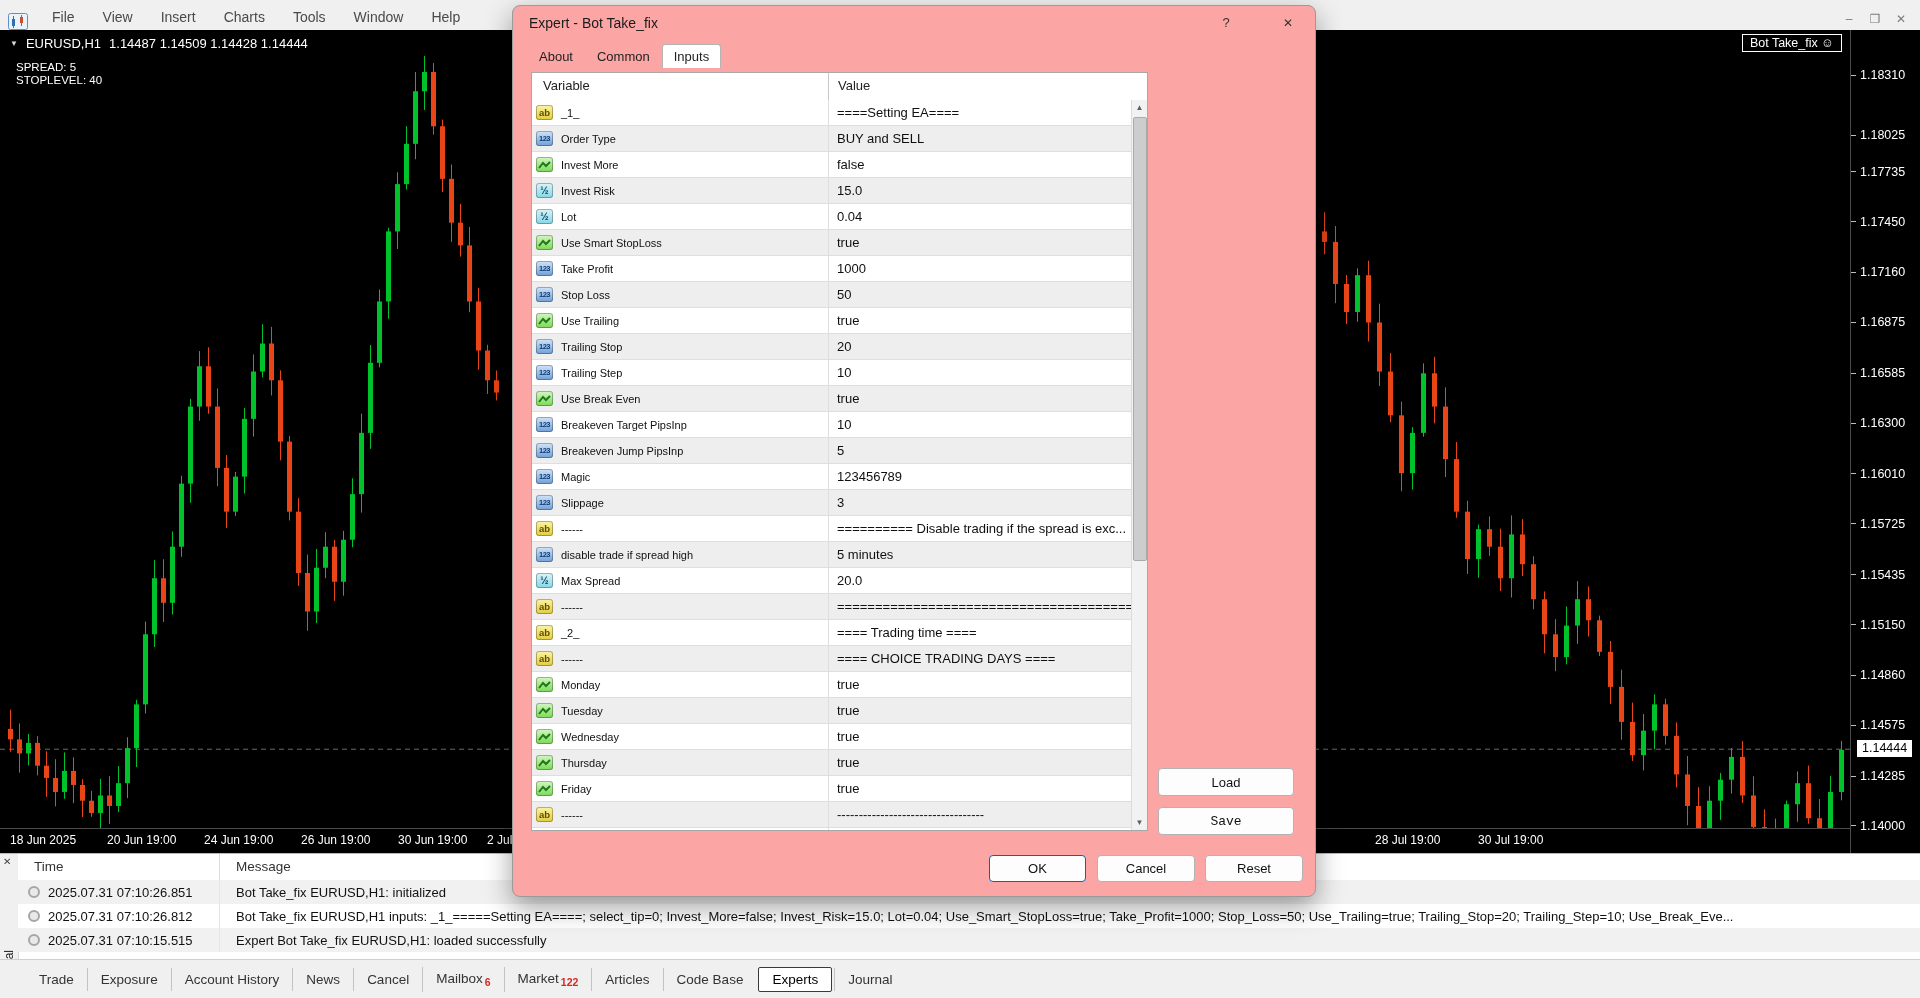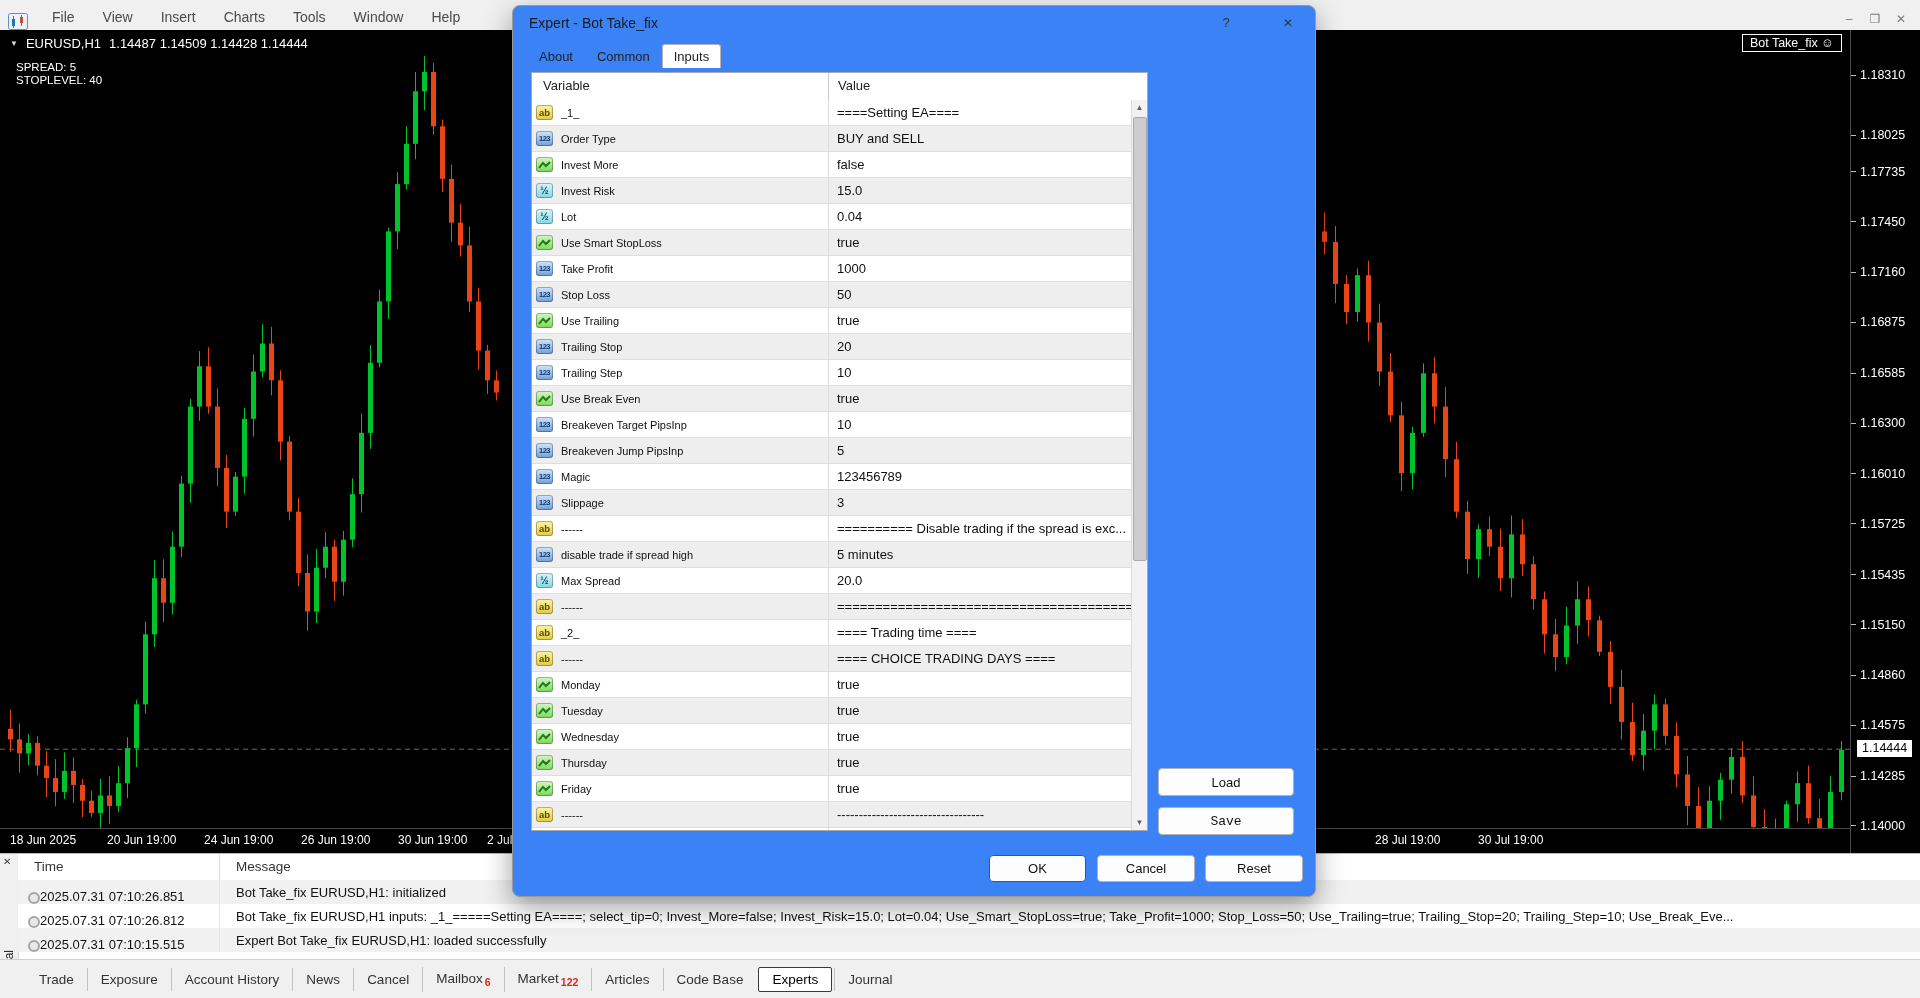--- a/index.html
+++ b/index.html
@@ -26,21 +26,21 @@
   #price-axis{position:absolute;left:1850px;top:0;width:70px;height:823px;background:#000;
               border-left:1px solid #4a4a4a;}
   .plabel{position:absolute;left:0;display:flex;align-items:center;color:#fff;font-size:12.5px;}
   .plabel .tick{width:5px;height:1px;background:#bdbdbd;margin-right:4px;}
   #price-current{position:absolute;left:6px;background:#fff;color:#000;font-size:12.5px;
                  padding:1px 5px 2px 5px;}
   #time-axis{position:absolute;left:0;top:798px;width:1850px;height:25px;background:#000;
              border-top:1px solid #4a4a4a;}
   .tlabel{position:absolute;top:4px;color:#fff;font-size:12px;white-space:nowrap;}
   
-  #dialog{position:absolute;left:512px;top:5px;width:802px;height:890px;background:#3b82f6;
+  #dialog{position:absolute;left:512px;top:5px;width:802px;height:890px;background:#fca5a5;
           border:1px solid #9a9a9a;border-radius:8px;box-shadow:0 10px 28px rgba(0,0,0,.38);z-index:50;}
   #dlg-title{position:absolute;left:16px;top:9px;font-size:14px;color:#1b1b1b;}
   #dlg-help{position:absolute;right:78px;top:6px;width:22px;height:22px;text-align:center;
             line-height:22px;font-size:13px;color:#333;}
   #dlg-close{position:absolute;right:14px;top:6px;width:26px;height:22px;text-align:center;
              line-height:22px;font-size:12px;color:#333;}
   #dlg-tabs{position:absolute;left:14px;top:38px;display:flex;}
   .dtab{padding:4px 11px;font-size:13px;color:#222;border:1px solid transparent;border-bottom:none;}
   .dtab.active{background:#fff;border-color:#b4b4b4;border-radius:3px 3px 0 0;position:relative;}
   
@@ -87,21 +87,21 @@
   #tclose{position:absolute;left:3px;top:2px;font-size:10px;color:#444;}
   #tside{position:absolute;left:2px;bottom:4px;writing-mode:vertical-rl;transform:rotate(180deg);
          font-size:12px;color:#222;}
   #thead{position:absolute;left:18px;top:0;right:0;height:26px;display:grid;
          grid-template-columns:202px 1fr;border-bottom:1px solid #e2e2e2;background:#fff;}
   #thead div{font-size:13.5px;color:#333;padding:5px 0 0 16px;}
   #thead div:first-child{border-right:1px solid #dcdcdc;}
   #trows{position:absolute;left:18px;top:26px;right:0;}
   .trow{display:grid;grid-template-columns:202px 1fr;height:24px;align-items:center;background:#fff;}
   .trow.alt{background:#f1f1f1;}
-  .trow .ttime{display:flex;align-items:flex-end;gap:0;padding-left:10px;font-size:13px;color:#111;
+  .trow .ttime{display:flex;align-items:center;gap:8px;padding-left:10px;font-size:13px;color:#111;
                border-right:1px solid #e6e6e6;height:100%;}
   .dot{width:8px;height:8px;border:2px solid #a6a6a6;border-radius:50%;background:#e9e9e9;flex:none;}
   .trow .tmsg{font-size:13px;color:#111;padding-left:16px;white-space:nowrap;overflow:hidden;}
   #tabbar{position:absolute;left:0;bottom:0;width:1920px;height:40px;background:#f0f0f0;
           border-top:1px solid #cfcfcf;display:flex;align-items:center;padding-left:26px;box-sizing:border-box;}
   .ttab{position:relative;padding:4px 13px;font-size:13.5px;color:#333;white-space:nowrap;}
   .ttab:not(:first-child){border-left:1px solid #c3c3c3;}
   .ttab.active{background:#fff;border:1px solid #3a3a3a;border-radius:2px;color:#000;margin:0 2px;}
   .ttab .badge{color:#d6281c;font-weight:bold;font-size:10.5px;vertical-align:sub;margin-left:2px;}
 </style>

